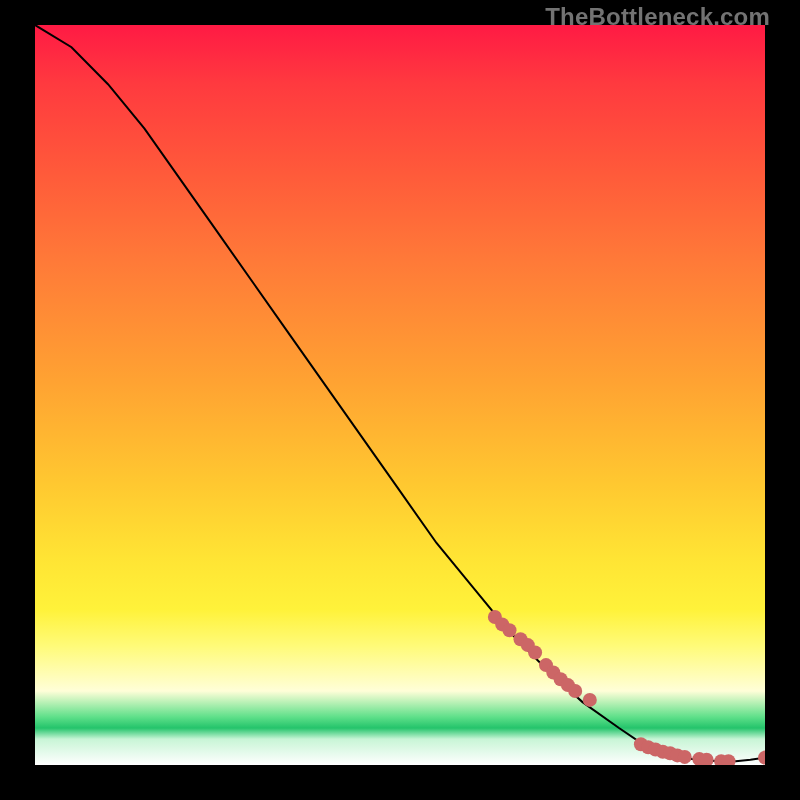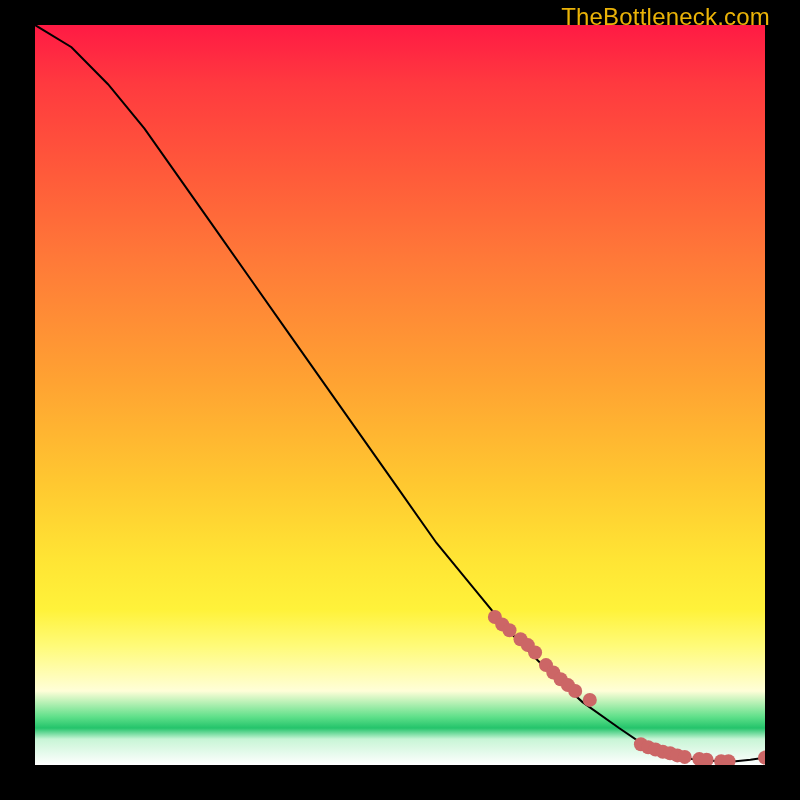--- a/index.html
+++ b/index.html
@@ -39,23 +39,23 @@
       #5fe08a 93.5%,
       #24c46b 95%,
       #c8f5d6 96.5%,
       #ffffff 100%
     );
   }
   .brand {
     position: absolute;
     top: 3px;
     right: 30px;
-    color: #eab308;
+    color: #737373;
     font-size: 24px;
-    font-weight: 400;
+    font-weight: 700;
     letter-spacing: 0.2px;
   }
   svg.curve {
     position: absolute;
     left: 0;
     top: 0;
     width: 730px;
     height: 740px;
   }
 </style>

